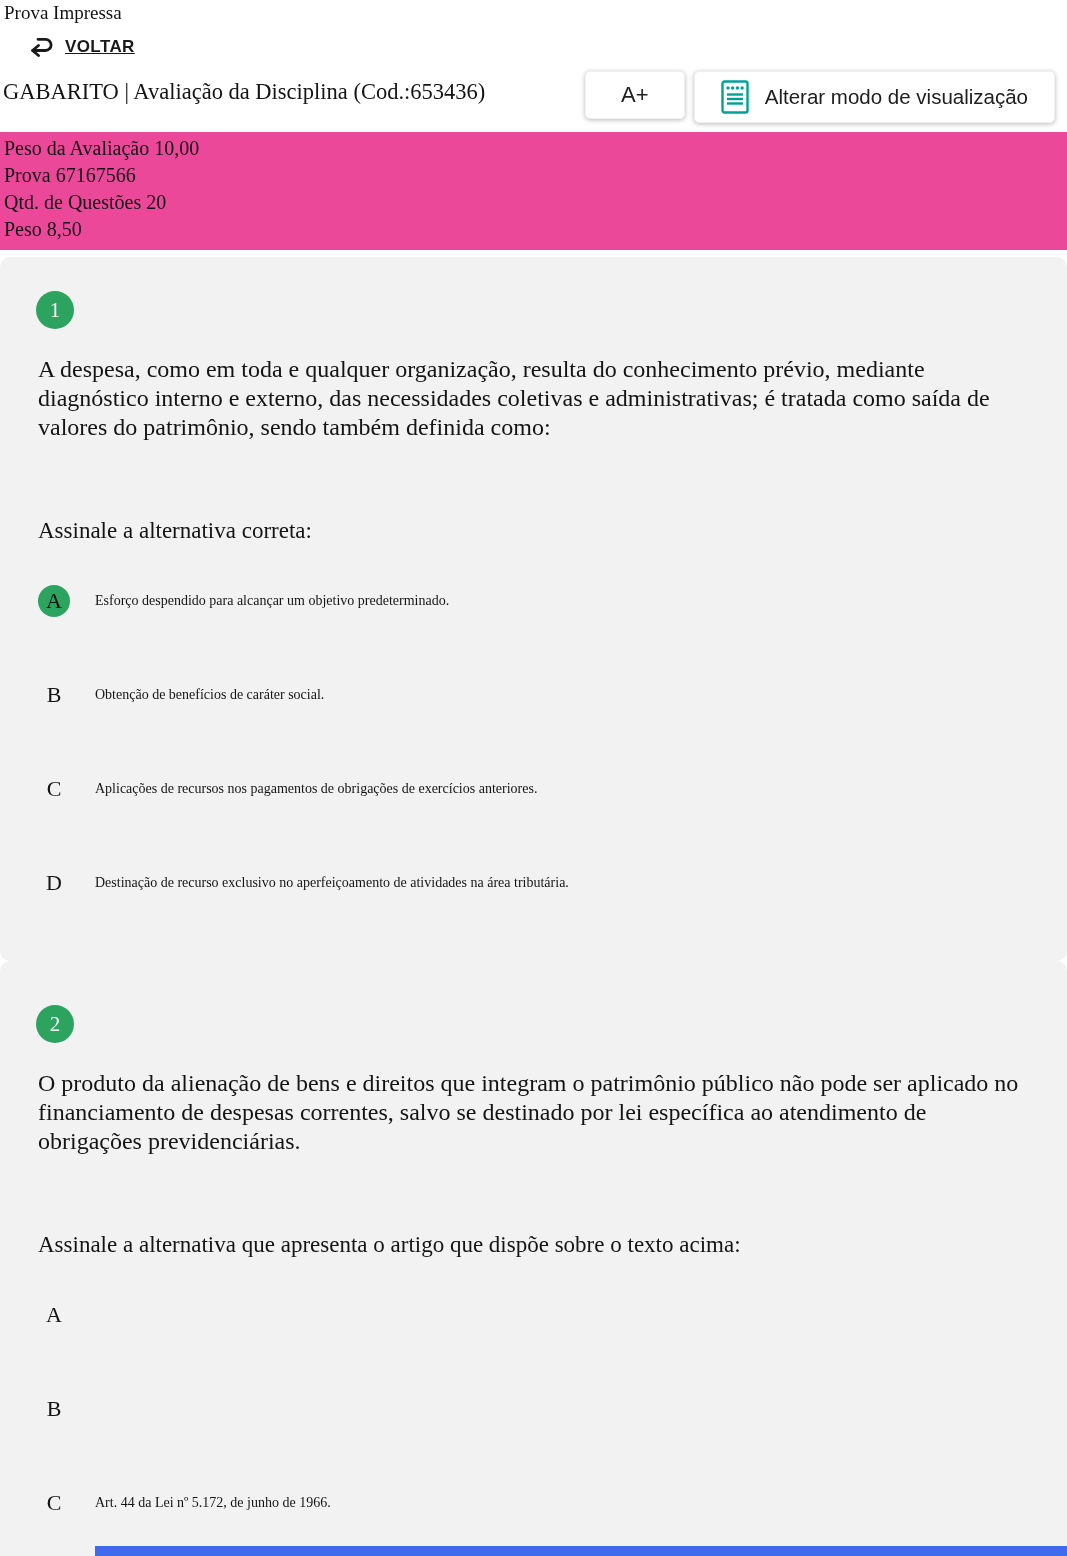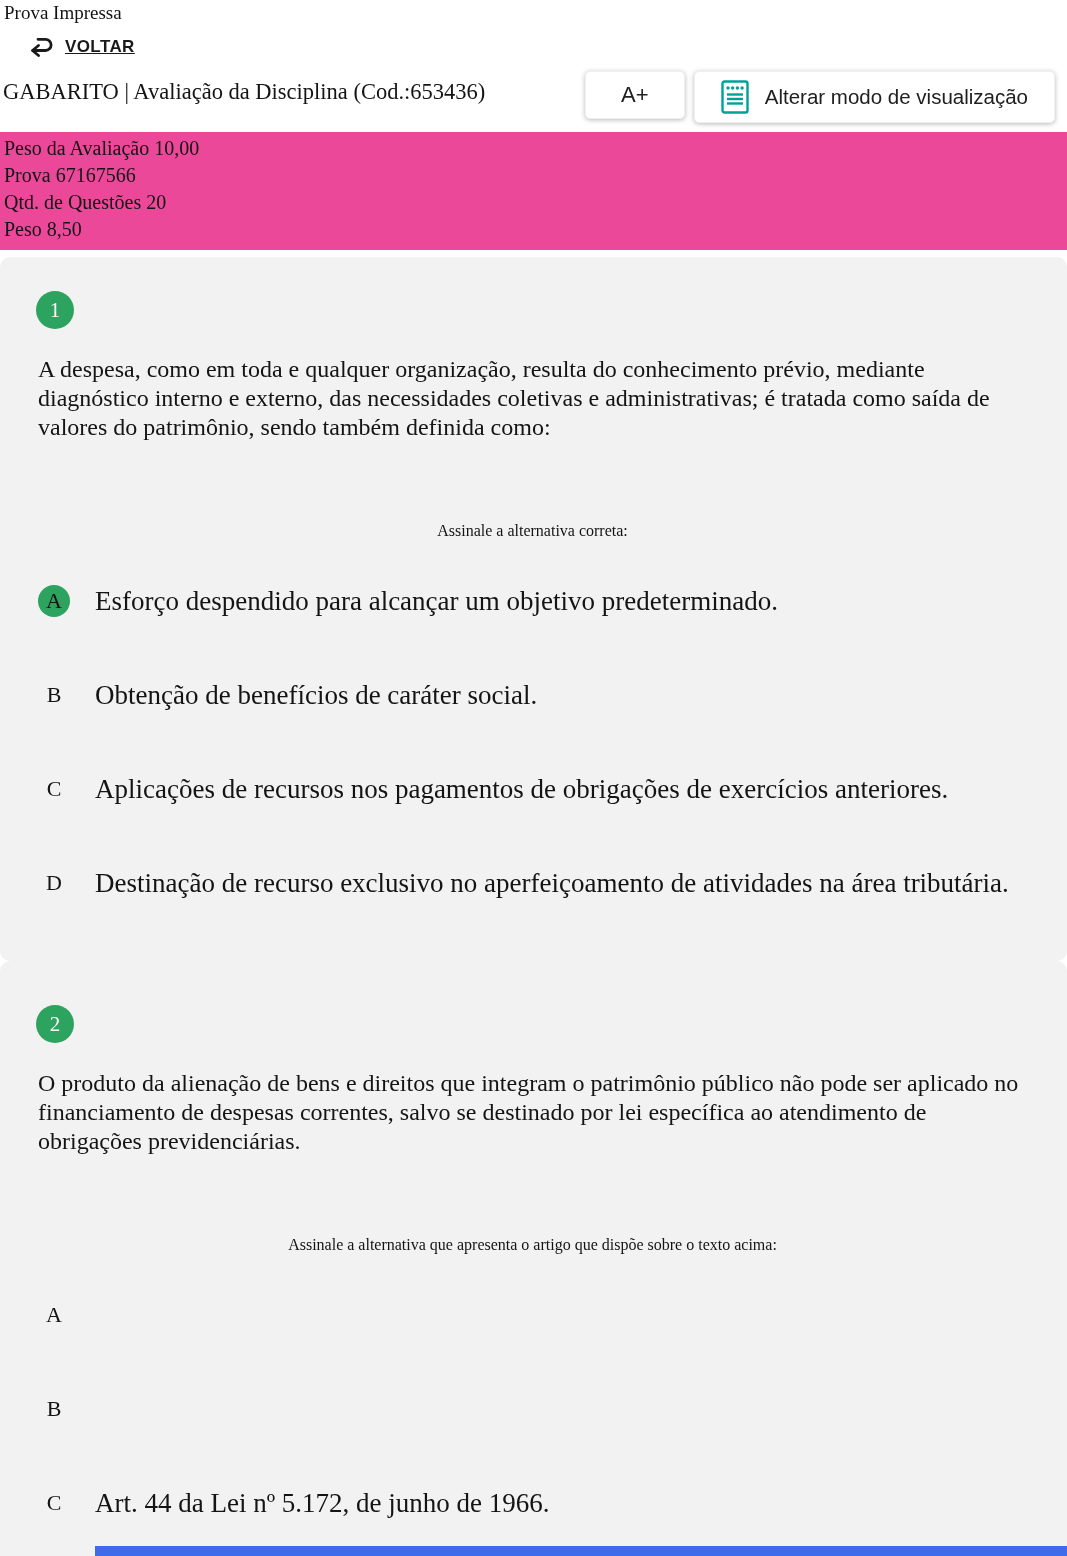--- a/index.html
+++ b/index.html
@@ -33,29 +33,29 @@
   #questions{margin-top:7px;}
   .card{background:#f2f2f2;border-radius:10px;overflow:hidden;}
   .card + .card{margin-top:0px;}
   .qnum{
     width:38px;height:38px;border-radius:50%;background:#2ca35f;
     color:#fff;display:flex;align-items:center;justify-content:center;
     font-size:21px;margin:34px 0 0 36px;
   }
   .card:nth-of-type(2) .qnum{margin-top:44px;}
   .qtext{margin:26px 40px 0 38px;font-size:24px;line-height:29px;}
-  .qprompt{margin:74px 40px 0 38px;font-size:16px;line-height:29px;text-align:center;}
+  .qprompt{margin:74px 40px 0 38px;font-size:23px;line-height:29px;}
   .options{margin-top:40px;}
   .option{display:flex;align-items:center;margin:0 40px 62px 38px;}
   .letter{
     width:32px;height:32px;flex:0 0 32px;display:flex;align-items:center;justify-content:center;
     font-size:22px;margin-right:25px;
   }
   .option.selected .letter{background:#2ca35f;border-radius:50%;color:#111;}
-  .opt-text{font-size:27px;line-height:28px;}
+  .opt-text{font-size:14px;line-height:28px;}
   
   .doc-icon{display:inline-flex;}
   
   .footer-bar{position:absolute;bottom:0;left:95px;right:0;height:10px;background:#3d6beb;}
 </style>
 </head>
 <body>
 
 
 

